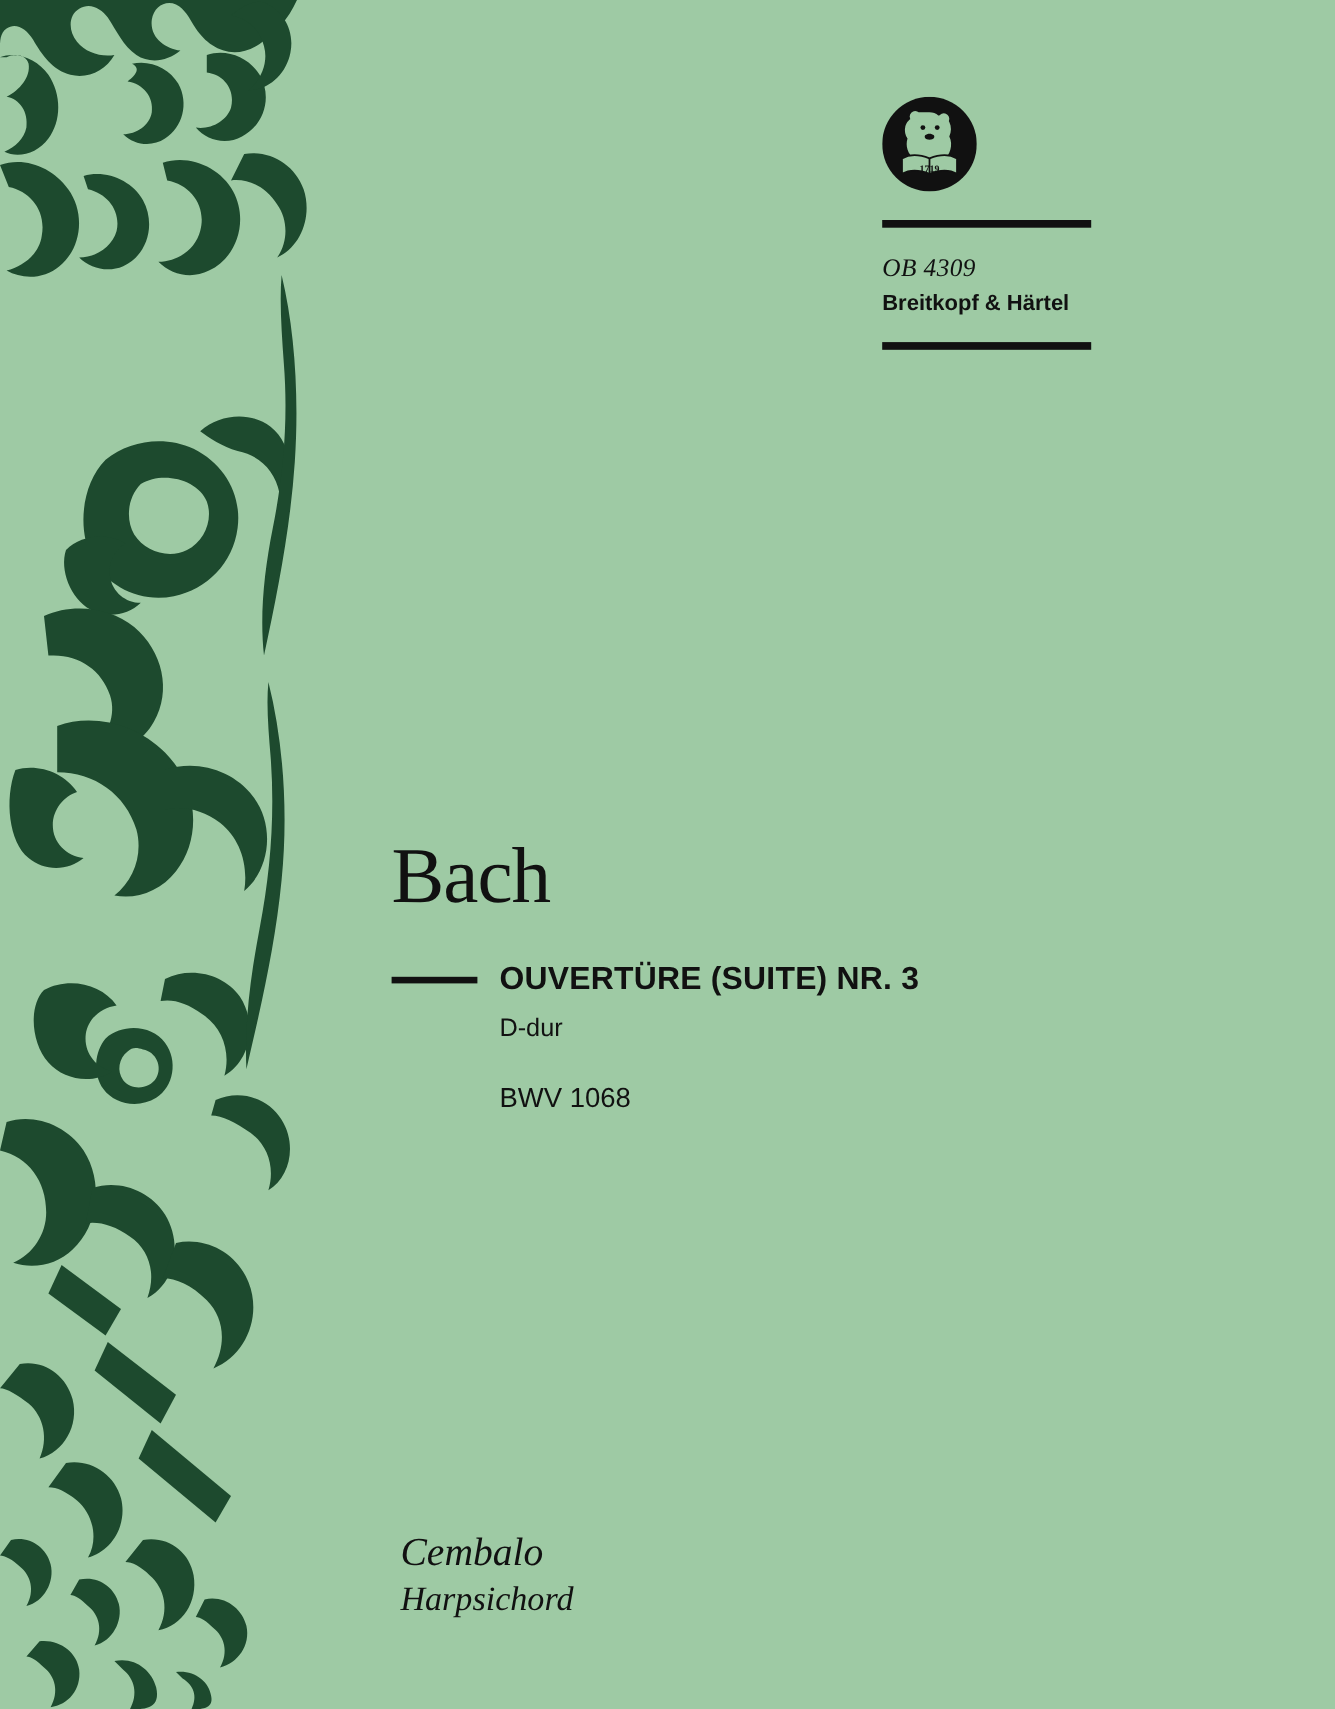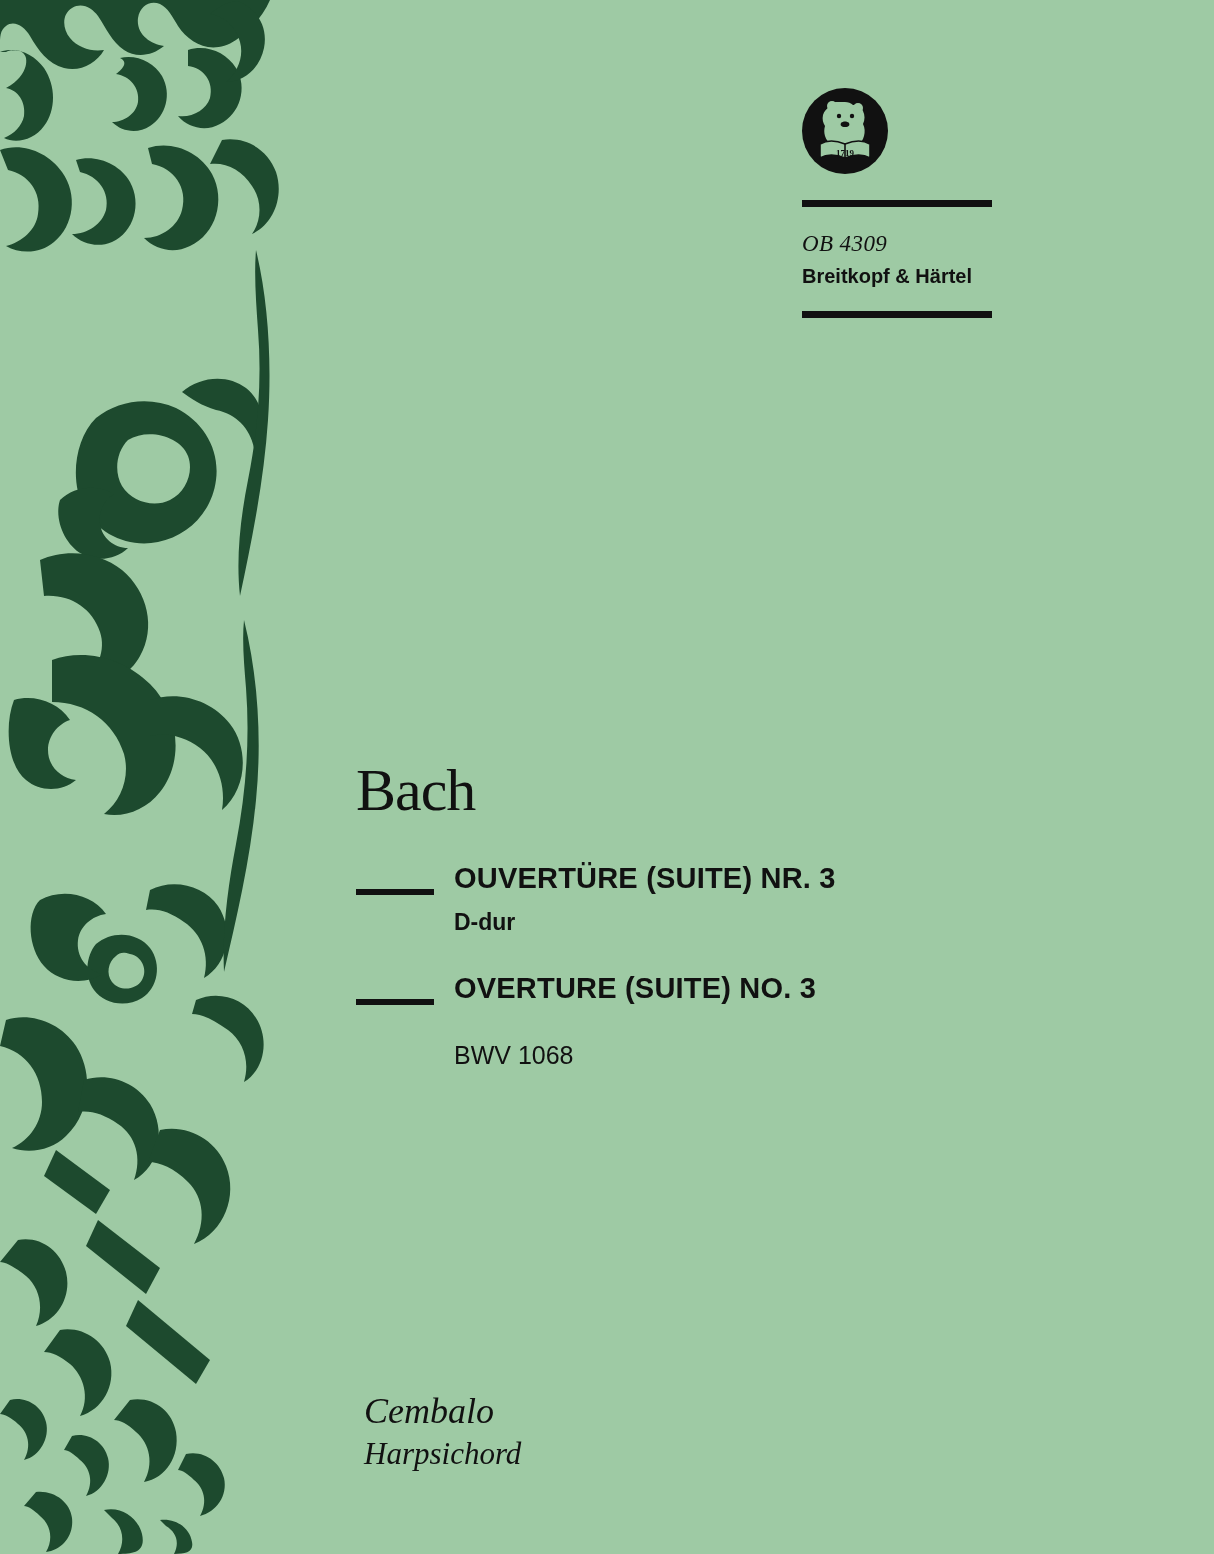--- a/index.html
+++ b/index.html
@@ -82,29 +82,29 @@
 
   
   .title-block {
     position: absolute;
     left: 356px;
     top: 760px;
     width: 760px;
   }
   .composer {
     font-family: "Liberation Serif", serif;
-    font-size: 60px;
+    font-size: 72px;
     line-height: 1;
     color: #111;
     letter-spacing: -1px;
     margin-bottom: 42px;
   }
   .work-row {
     display: flex;
-    align-items: flex-end;
+    align-items: center;
     gap: 0;
   }
   .dash {
     display: inline-block;
     width: 78px;
     height: 6px;
     background: #111;
     margin-right: 20px;
     flex: 0 0 78px;
   }
@@ -112,21 +112,20 @@
     font-size: 29px;
     font-weight: bold;
     letter-spacing: 0.2px;
     color: #111;
     white-space: nowrap;
   }
   .work-sub {
     font-size: 23px;
     margin: 14px 0 0 98px;
     color: #111;
-    font-weight: bold;
   }
   .work-row.second {
     margin-top: 36px;
   }
   .bwv {
     font-size: 25px;
     margin: 36px 0 0 98px;
     color: #111;
   }
 
@@ -244,24 +243,20 @@
 <div class="title-block">
 
   <div class="composer">Bach</div>
 
   <div class="work-row">
     <span class="dash"></span>
     <span class="work-title">OUVERTÜRE (SUITE) NR. 3</span>
   </div>
   <div class="work-sub">D-dur</div>
 
-  <div class="work-row second">
-    <span class="dash"></span>
-    <span class="work-title">OVERTURE (SUITE) NO. 3</span>
-  </div>
 
   <div class="bwv">BWV 1068</div>
 </div>
 
 <div class="instrument-block">
   <div class="instrument-de">Cembalo</div>
   <div class="instrument-en">Harpsichord</div>
 </div>
 
 </body></html>

